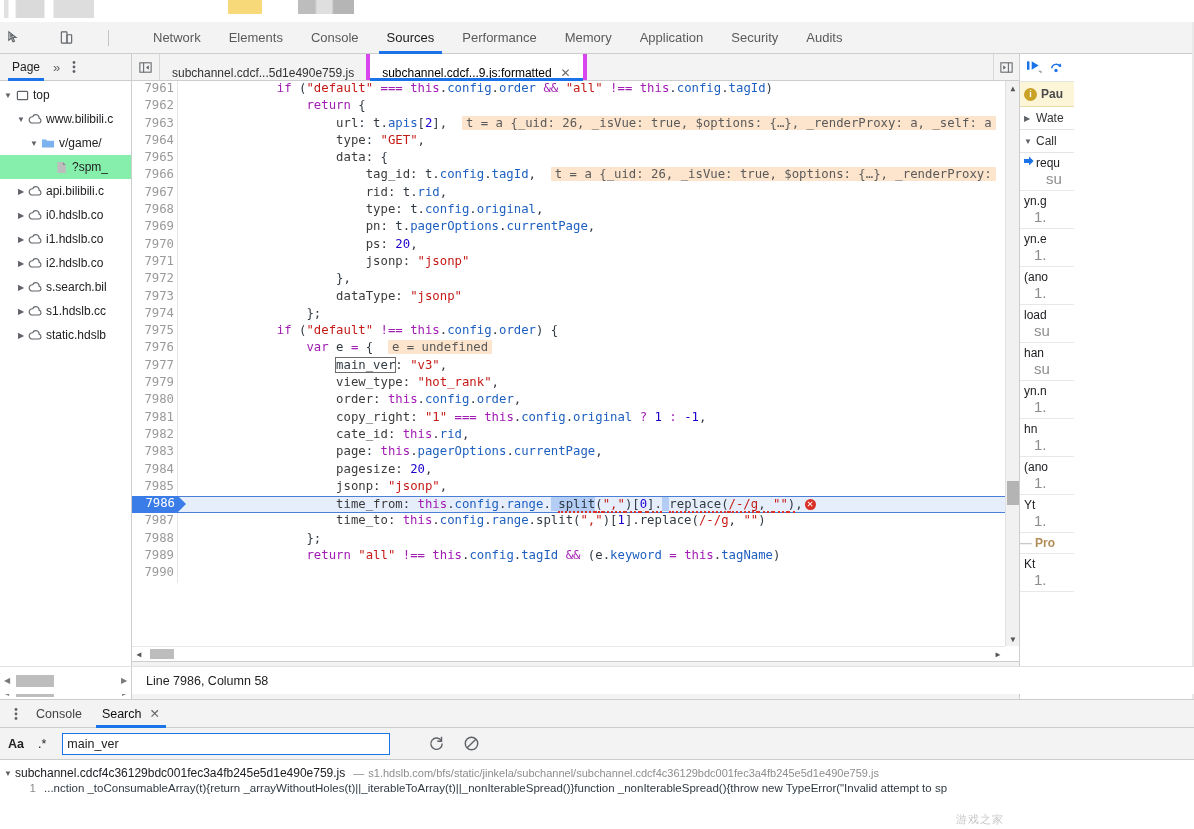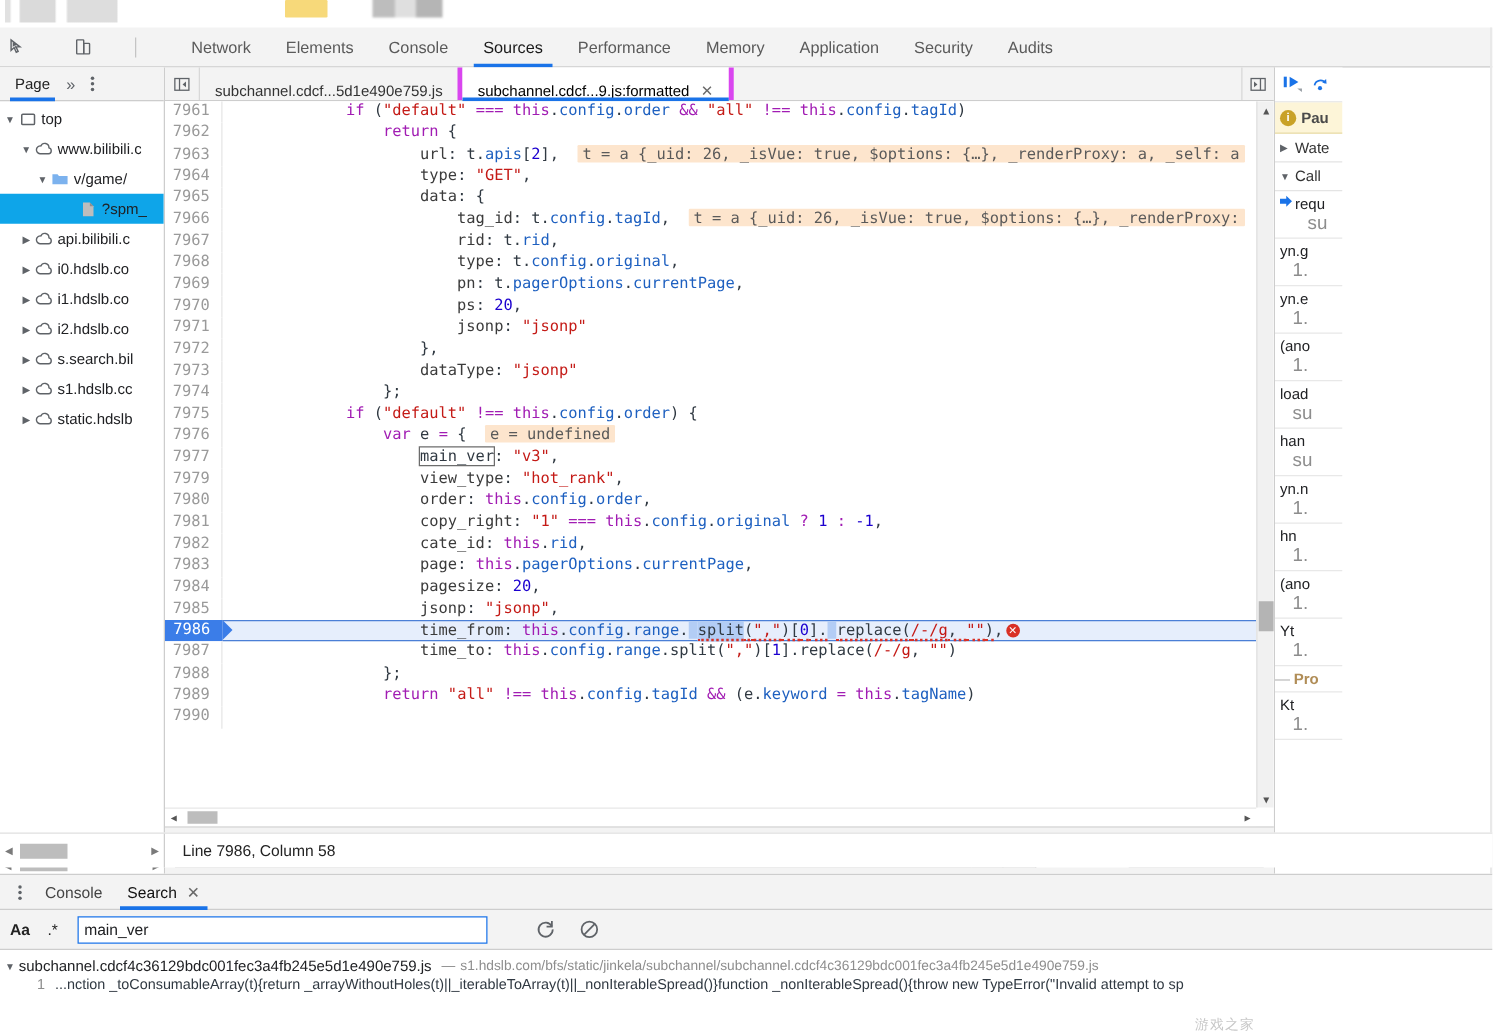--- a/index.html
+++ b/index.html
@@ -78,21 +78,21 @@
     content: ""; position: absolute; left: 2px; right: 2px; bottom: 0;
     height: 3px; background: #1a73e8;
   }
   .nav-more { color: #5f6368; font-size: 13px; padding: 0 7px; cursor: pointer; letter-spacing: -1px;}
   .nav-kebab { color: #5f6368; padding: 0 6px; cursor: pointer; line-height: 7px; font-size: 14px;}
   .nav-tree { flex: 1; overflow: hidden; padding-top: 2px; font-size: 12px; }
   .tree-row {
     display: flex; align-items: center; height: 24px; padding-right: 4px;
     white-space: nowrap; cursor: pointer; color: #202124;
   }
-  .tree-row.selected { background: #0ea5e9; justify-content: center; }
+  .tree-row.selected { background: #86efac; }
   .tw { width: 12px; display: inline-block; text-align: center; color: #5f6368; font-size: 8px; flex: 0 0 12px;}
   .ticon { width: 16px; flex: 0 0 16px; display: flex; align-items: center; justify-content: center; margin-right: 3px;}
   .tlabel { overflow: hidden; text-overflow: clip; }
 
   .nav-hscroll {
     height: 15px; background: #fff; border-top: 1px solid #e0e0e0;
     display: flex; align-items: center; position: relative;
   }
   .nav-hscroll .arr { width: 12px; text-align: center; color: #7a7a7a; font-size: 8px; }
   .nav-hscroll .thumb {
@@ -125,21 +125,21 @@
     width: 26px; display: flex; align-items: center; justify-content: center;
     border-left: 1px solid #d8d8d8; cursor: pointer;
   }
 
   
   .code-wrap { flex: 1; position: relative; overflow: hidden; background: #fff;
     font-family: "DejaVu Sans Mono", monospace; font-size: 12.3px; }
   .code-scroll { position: absolute; inset: 0 14px 15px 0; overflow: hidden; }
   .code-line { height: 17.3px; display: flex; align-items: stretch; white-space: pre; position: relative;}
   .gutter {
-    width: 46px; flex: 0 0 46px; text-align: center; padding-right: 3px;
+    width: 46px; flex: 0 0 46px; text-align: right; padding-right: 3px;
     color: #9a9a9a; background: #fff; user-select: none;
     border-right: 1px solid #e6e6e6;
   }
   .code-line.cur .gutter {
     background: #3b7de8; color: #fff; border-right: none;
     position: relative;
   }
   .code-line.cur .gutter::after {
     content: ""; position: absolute; right: -8px; top: 0; width: 0; height: 0;
     border-top: 8.6px solid transparent; border-bottom: 8.7px solid transparent;

